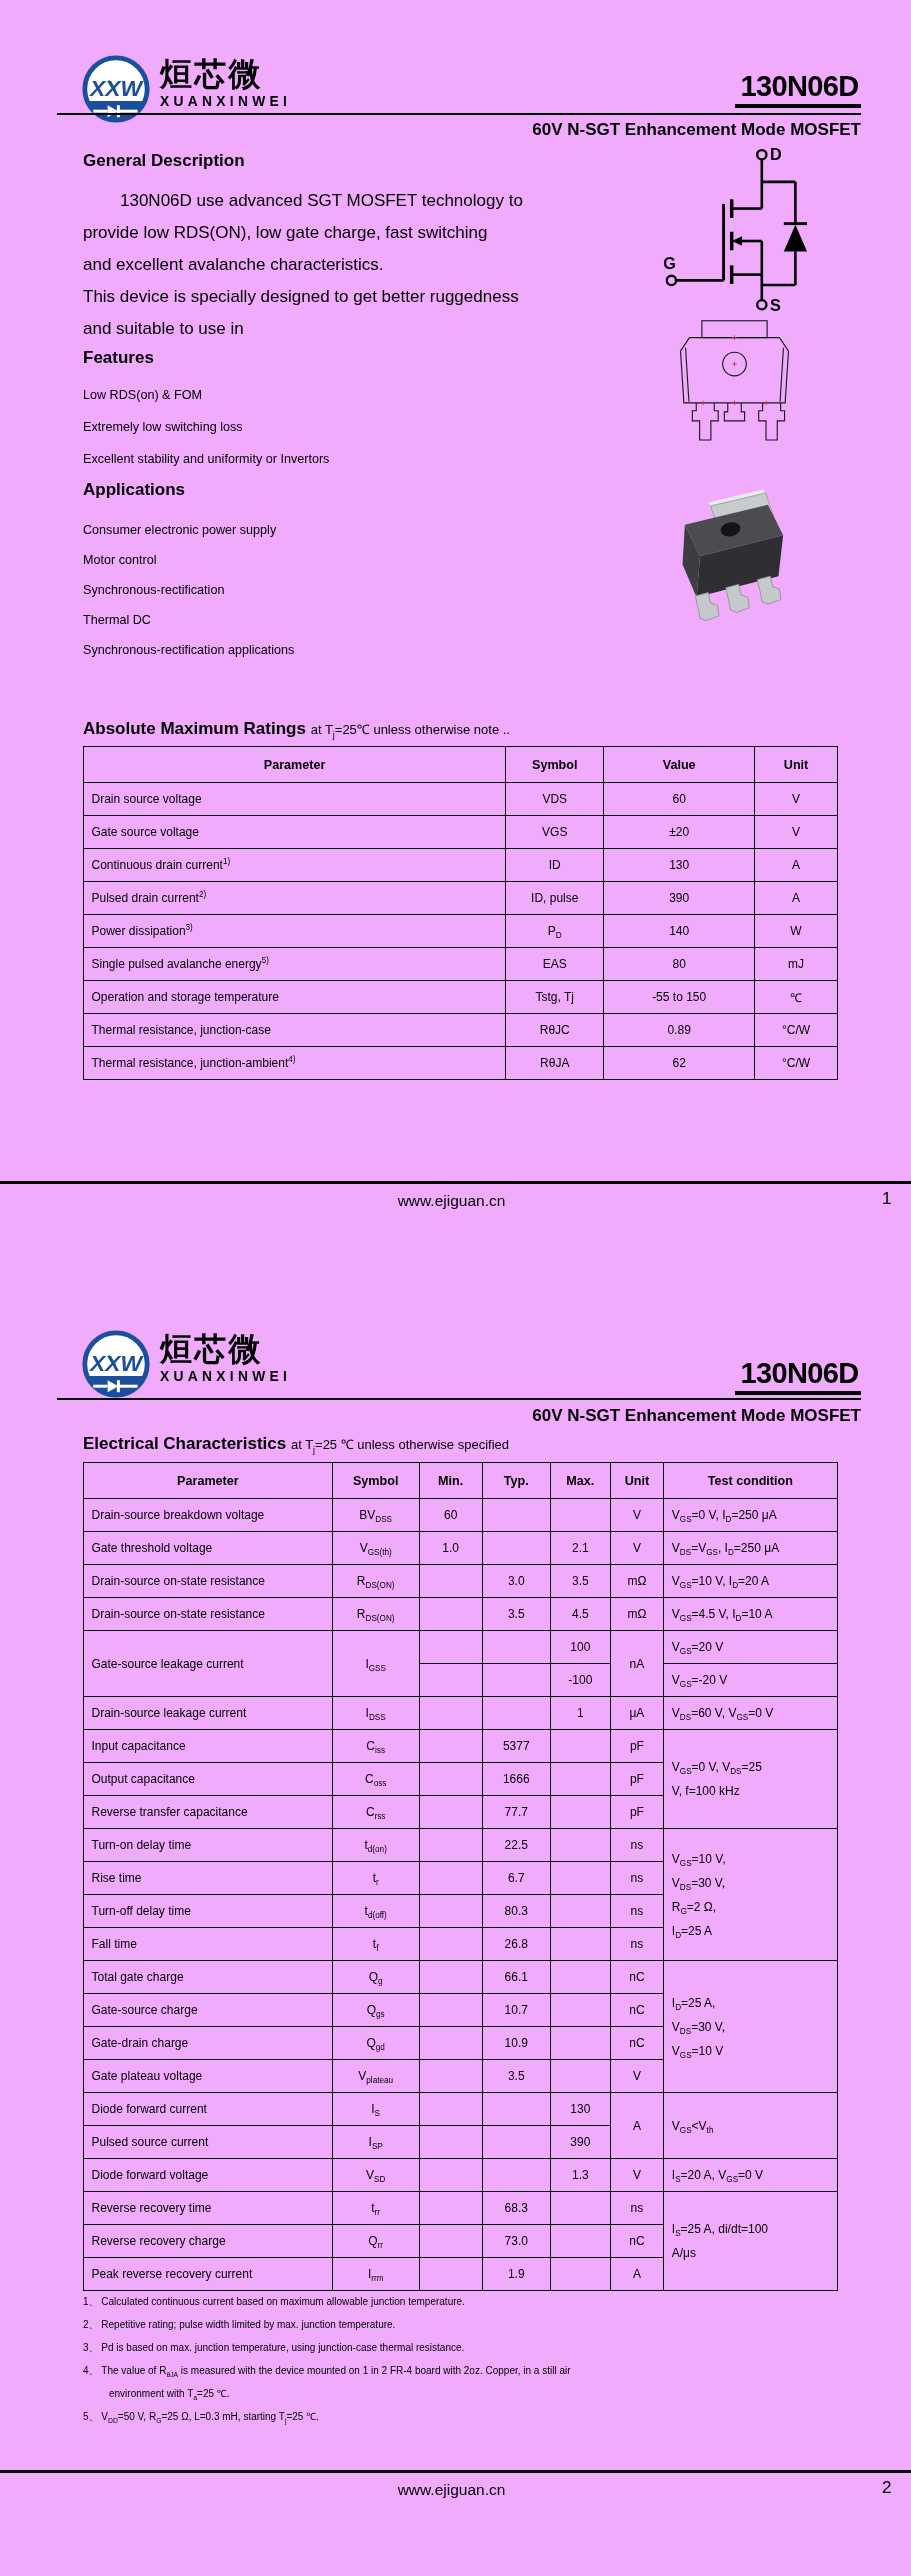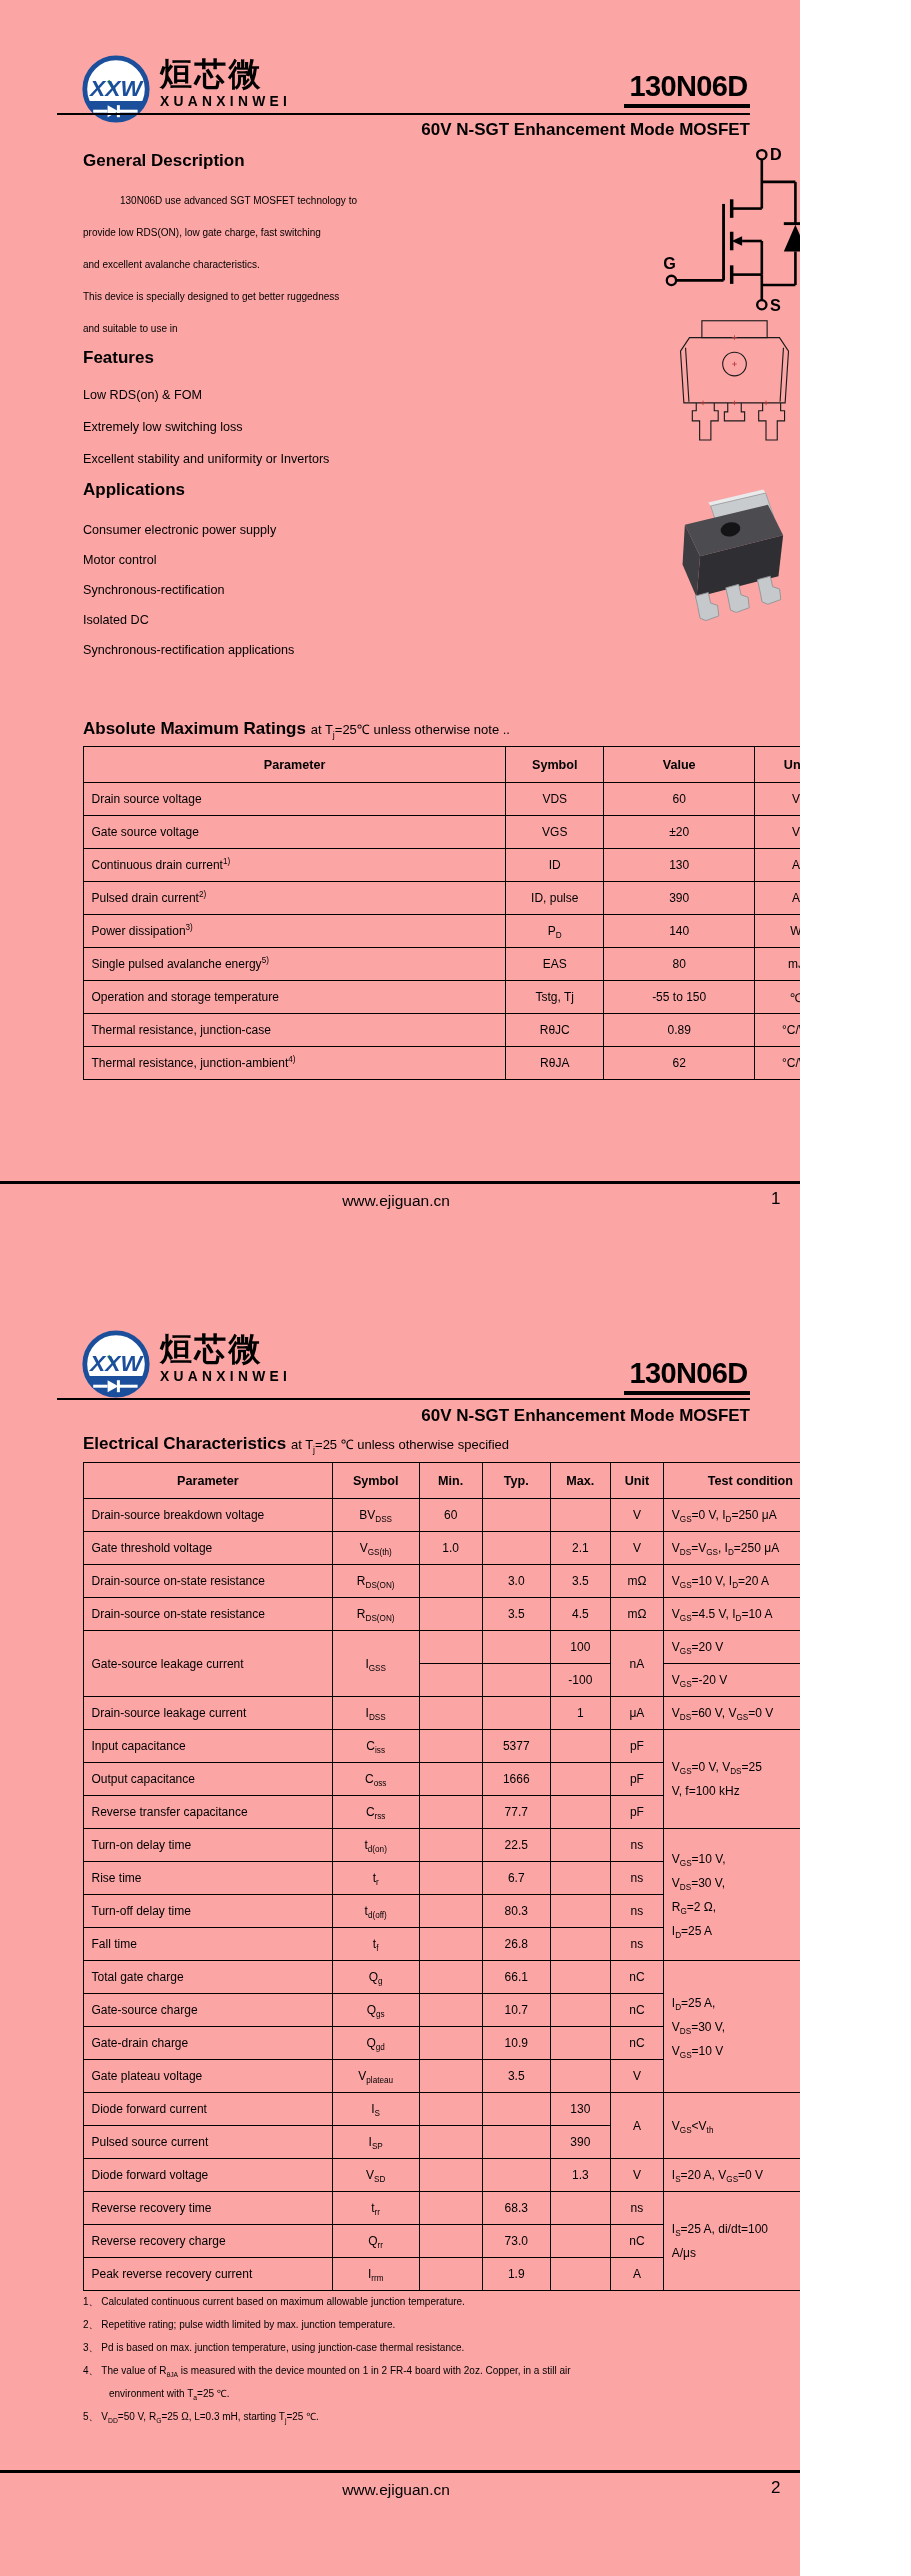--- a/index.html
+++ b/index.html
@@ -1,32 +1,32 @@
 <!DOCTYPE html>
 <html style="font-size:9.2px"><head>
 <meta charset="utf-8">
 <style>
   html,body{margin:0;padding:0;background:#ffffff;}
   body{width:911px;font-family:"Liberation Sans",sans-serif;color:#000;}
-  .page{position:relative;width:800px;height:1288px;background:#fca5a5;overflow:hidden;}
+  .page{position:relative;width:911px;height:1288px;background:#f0abfc;overflow:hidden;}
   
   .logo{position:absolute;left:80px;display:flex;align-items:flex-start;}
   .logo-badge{width:72px;height:72px;flex:0 0 auto;}
   .logo-text{margin-left:8px;padding-top:3.4px;}
   .logo-cn{font-size:32px;font-weight:bold;letter-spacing:2.3px;line-height:36px;}
   .logo-latin{font-size:13.8px;font-weight:600;letter-spacing:4.3px;line-height:17px;margin-top:1.1px;}
   
   .part-number{position:absolute;right:50px;top:72px;font-size:29px;font-weight:bold;letter-spacing:-0.6px;border-bottom:4px solid #000;padding:0 2.3px 3.4px 5.7px;line-height:1;}
   .head-rule{position:absolute;left:57px;right:50px;height:2.3px;background:#000;}
   .doc-subtitle{position:absolute;right:50px;font-size:17px;font-weight:bold;}
   
   .sec-title{position:absolute;left:83px;font-size:17px;font-weight:bold;}
   .sec-title .suffix{font-size:13px;font-weight:normal;}
   .desc-block,.feat-block,.app-block{position:absolute;left:83px;width:425px;}
-  .desc-line{font-size:10px;height:32px;line-height:32px;white-space:nowrap;}
+  .desc-line{font-size:17px;height:32px;line-height:32px;white-space:nowrap;}
   .desc-block .desc-line:first-child{text-indent:37px;}
   .feat-line{font-size:12.6px;height:32px;line-height:32px;white-space:nowrap;}
   .app-line{font-size:12.6px;height:30px;line-height:30px;white-space:nowrap;}
   
   .fig{position:absolute;}
   
   .dtable{border-collapse:collapse;table-layout:fixed;width:755px;font-size:12px;border-radius:26px;}
   .dtable th,.dtable td{border:1.1px solid #000;text-align:center;vertical-align:middle;padding:1.1px 3.4px;}
   .dtable{border:1.7px solid #000;}
   .dtable thead th{font-weight:bold;font-size:12.6px;height:33px;}
@@ -90,21 +90,21 @@
       <div class="feat-line">Low RDS(on) &amp; FOM</div>
       <div class="feat-line">Extremely low switching loss</div>
       <div class="feat-line">Excellent stability and uniformity or Invertors</div>
     </div>
 
   <div class="sec-title" style="top:480px;">Applications</div>
   <div class="app-block" style="top:515px;">
       <div class="app-line">Consumer electronic power supply</div>
       <div class="app-line">Motor control</div>
       <div class="app-line">Synchronous-rectification</div>
-      <div class="app-line">Isolated DC</div>
+      <div class="app-line">Thermal DC</div>
       <div class="app-line">Synchronous-rectification applications</div>
     </div>
 
   <svg class="fig" style="left:657px;top:146px;width:154px;height:168px;" viewBox="0 0 260 290">
     <g stroke="#000" stroke-width="4.5" fill="none">
       <circle cx="178" cy="15" r="8" stroke-width="4"></circle>
       <line x1="178" y1="23" x2="178" y2="108"></line>
       <line x1="178" y1="108" x2="126" y2="108"></line>
       <line x1="112" y1="100" x2="112" y2="232" stroke-width="5"></line>
       <line x1="126" y1="92" x2="126" y2="124" stroke-width="6"></line>

